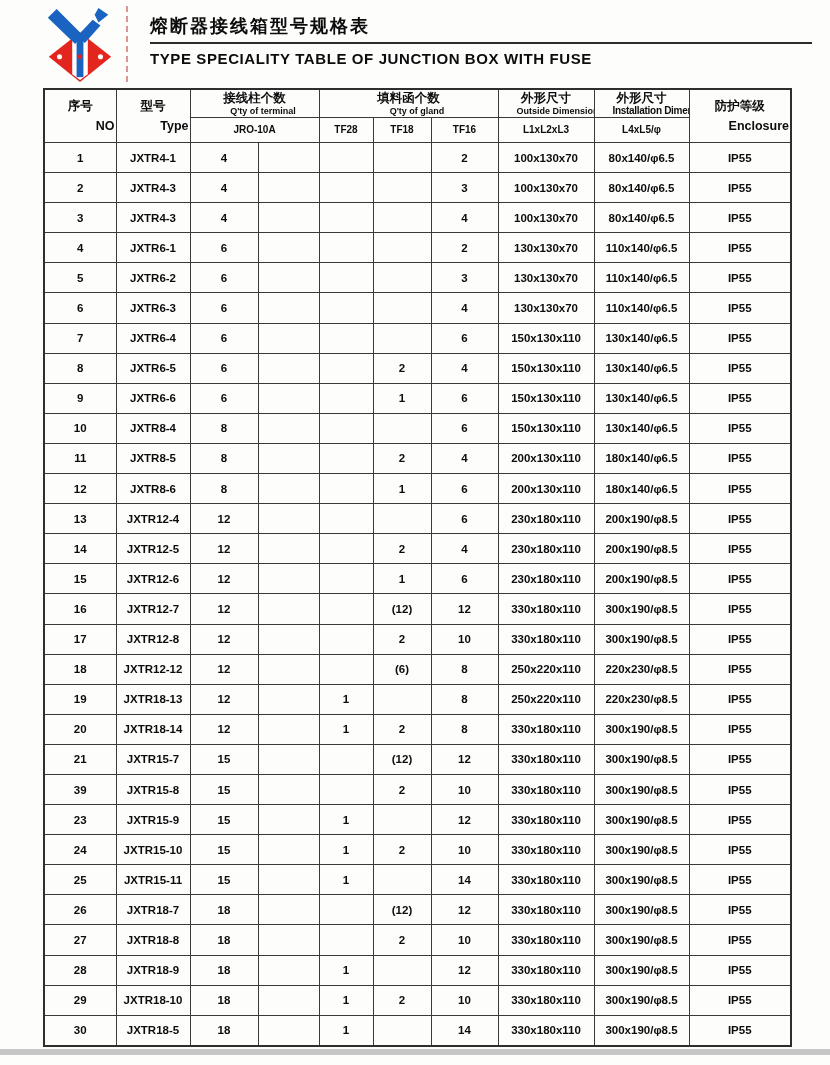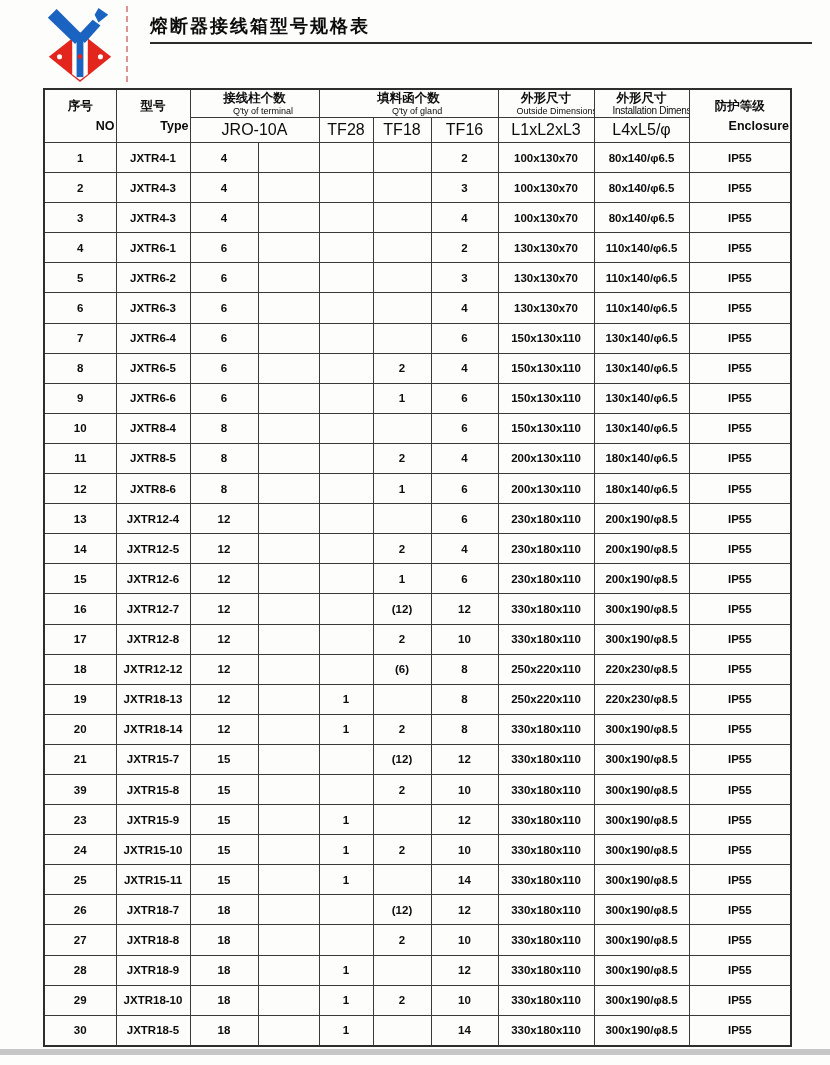--- a/index.html
+++ b/index.html
@@ -29,23 +29,23 @@
     border-collapse:collapse;table-layout:fixed;width:747px;
     border:2px solid #2e2e2e;
   }
   th,td{
     border:1px solid #3a3a3a;
     text-align:center;vertical-align:middle;
     padding:0 1px;overflow:hidden;white-space:nowrap;
   }
   thead th{font-weight:bold;line-height:1.15;}
   .zh{font-size:12.5px;font-weight:bold;}
-  .en{font-size:9px;font-weight:normal;padding-left:17px;}
+  .en{font-size:9px;font-weight:bold;padding-left:17px;}
   .en.sq{font-size:10px;letter-spacing:-0.3px;}
-  .sub{font-size:16px;font-weight:normal;}
+  .sub{font-size:10px;font-weight:bold;}
   thead tr:nth-child(1) th{height:27px;}
   thead tr:nth-child(2) th{height:24px;}
   .two-line .l2{margin-top:5px;text-align:right;}
   tbody td{height:29.1px;font-size:11.5px;font-weight:bold;}
   
   .footer-bar{position:absolute;left:0;top:1049px;width:830px;height:6px;background:#c6c6c6;}
 </style>
 </head>
 <body>
 
@@ -63,20 +63,21 @@
 
     <polygon points="55,2 65,9 55,17 51,9" fill="#1b63c0"></polygon>
 
     <circle cx="15" cy="52" r="2.6" fill="#ffffff"></circle>
     <circle cx="36" cy="52" r="2.4" fill="#e2251d"></circle>
     <circle cx="57" cy="52" r="2.6" fill="#ffffff"></circle>
   </svg>
   <div class="hdr-sep"></div>
   <div class="title-zh">熔断器接线箱型号规格表</div>
   <div class="title-rule"></div>
+  <div class="title-en">TYPE SPECIALITY TABLE OF JUNCTION BOX WITH FUSE</div>
 </div>
 
 <div class="tbl-wrap">
   <table>
     <colgroup>
       <col style="width:72px">
         <col style="width:74px">
         <col style="width:68px">
         <col style="width:61px">
       <col style="width:54px">

